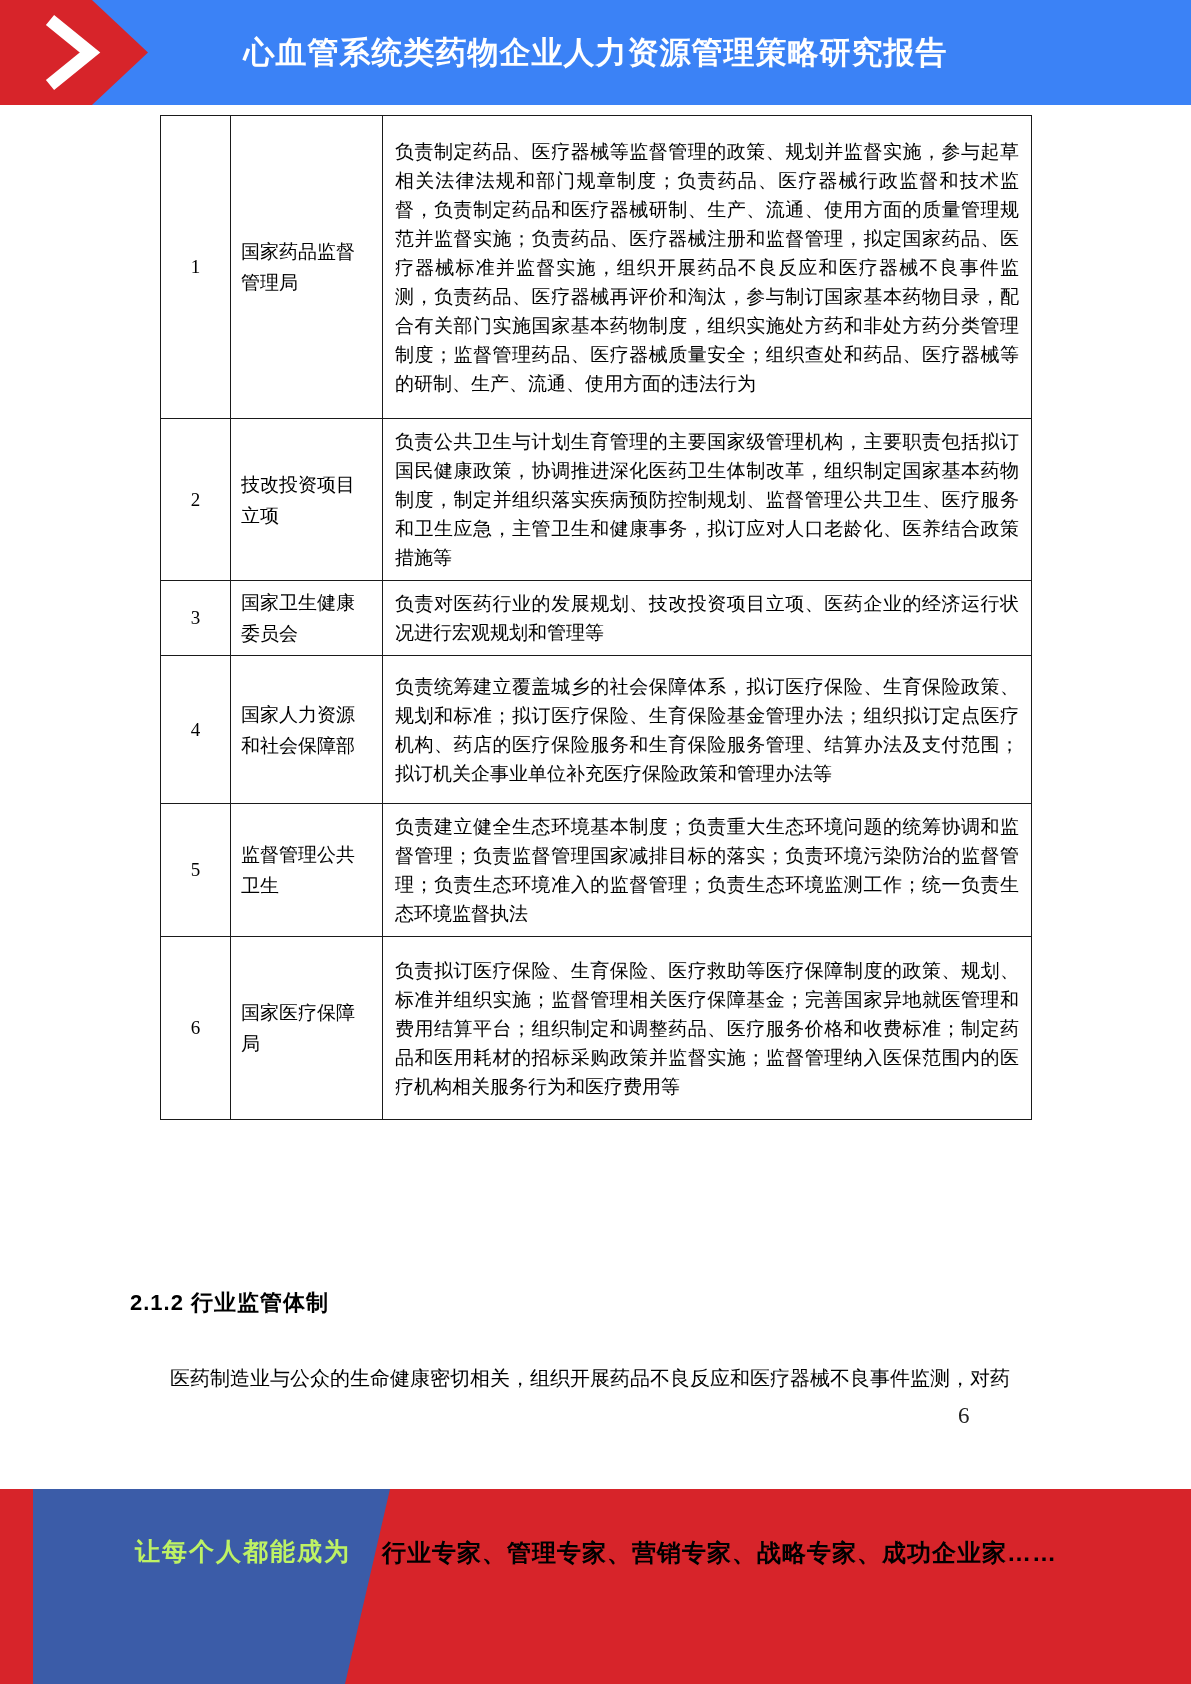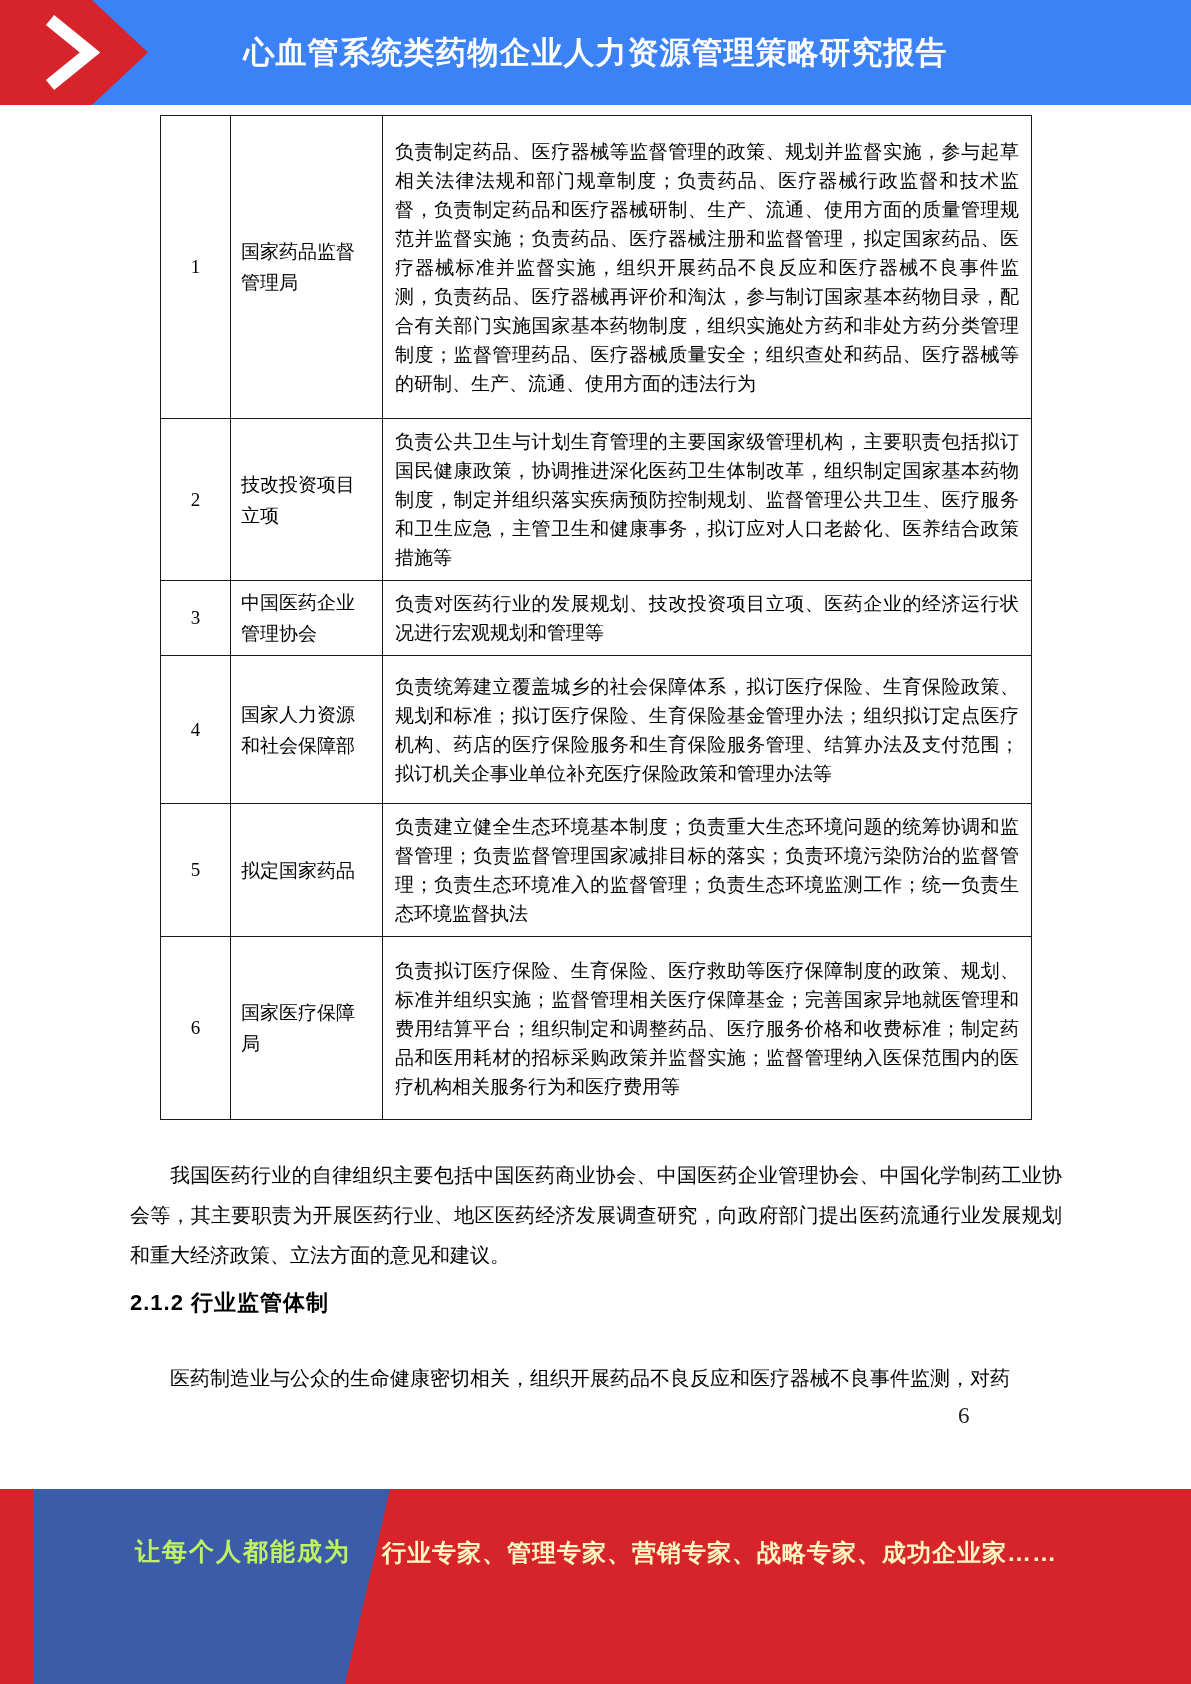--- a/index.html
+++ b/index.html
@@ -117,21 +117,21 @@
     font-family: "Liberation Sans", "DejaVu Sans", sans-serif;
     font-size: 25px;
     font-weight: bold;
     letter-spacing: 2px;
     white-space: nowrap;
   }
   .footer-right {
     position: absolute;
     left: 382px; top: 48px;
     z-index: 2;
-    color: #fef9c3;
+    color: #000000;
     font-family: "Liberation Sans", "DejaVu Sans", sans-serif;
     font-size: 24px;
     font-weight: bold;
     letter-spacing: 1px;
     white-space: nowrap;
   }
 </style>
 </head>
 <body>
 
@@ -152,42 +152,41 @@
         <td class="col-org">国家药品监督管理局</td>
         <td class="col-duty">负责制定药品、医疗器械等监督管理的政策、规划并监督实施，参与起草相关法律法规和部门规章制度；负责药品、医疗器械行政监督和技术监督，负责制定药品和医疗器械研制、生产、流通、使用方面的质量管理规范并监督实施；负责药品、医疗器械注册和监督管理，拟定国家药品、医疗器械标准并监督实施，组织开展药品不良反应和医疗器械不良事件监测，负责药品、医疗器械再评价和淘汰，参与制订国家基本药物目录，配合有关部门实施国家基本药物制度，组织实施处方药和非处方药分类管理制度；监督管理药品、医疗器械质量安全；组织查处和药品、医疗器械等的研制、生产、流通、使用方面的违法行为</td>
       </tr>
       <tr class="r1">
         <td class="col-num">2</td>
         <td class="col-org">技改投资项目立项</td>
         <td class="col-duty">负责公共卫生与计划生育管理的主要国家级管理机构，主要职责包括拟订国民健康政策，协调推进深化医药卫生体制改革，组织制定国家基本药物制度，制定并组织落实疾病预防控制规划、监督管理公共卫生、医疗服务和卫生应急，主管卫生和健康事务，拟订应对人口老龄化、医养结合政策措施等</td>
       </tr>
       <tr class="r2">
         <td class="col-num">3</td>
-        <td class="col-org">中国医药企业管理协会</td>
+        <td class="col-org">国家卫生健康委员会</td>
         <td class="col-duty">负责对医药行业的发展规划、技改投资项目立项、医药企业的经济运行状况进行宏观规划和管理等</td>
       </tr>
       <tr class="r3">
         <td class="col-num">4</td>
         <td class="col-org">国家人力资源和社会保障部</td>
         <td class="col-duty">负责统筹建立覆盖城乡的社会保障体系，拟订医疗保险、生育保险政策、规划和标准；拟订医疗保险、生育保险基金管理办法；组织拟订定点医疗机构、药店的医疗保险服务和生育保险服务管理、结算办法及支付范围；拟订机关企事业单位补充医疗保险政策和管理办法等</td>
       </tr>
       <tr class="r4">
         <td class="col-num">5</td>
-        <td class="col-org">拟定国家药品</td>
+        <td class="col-org">监督管理公共卫生</td>
         <td class="col-duty">负责建立健全生态环境基本制度；负责重大生态环境问题的统筹协调和监督管理；负责监督管理国家减排目标的落实；负责环境污染防治的监督管理；负责生态环境准入的监督管理；负责生态环境监测工作；统一负责生态环境监督执法</td>
       </tr>
       <tr class="r5">
         <td class="col-num">6</td>
         <td class="col-org">国家医疗保障局</td>
         <td class="col-duty">负责拟订医疗保险、生育保险、医疗救助等医疗保障制度的政策、规划、标准并组织实施；监督管理相关医疗保障基金；完善国家异地就医管理和费用结算平台；组织制定和调整药品、医疗服务价格和收费标准；制定药品和医用耗材的招标采购政策并监督实施；监督管理纳入医保范围内的医疗机构相关服务行为和医疗费用等</td>
       </tr>
     </tbody>
   </table>
 
-  <p class="para para-1">我国医药行业的自律组织主要包括中国医药商业协会、中国医药企业管理协会、中国化学制药工业协会等，其主要职责为开展医药行业、地区医药经济发展调查研究，向政府部门提出医药流通行业发展规划和重大经济政策、立法方面的意见和建议。</p>
 
   <h2 class="section-heading">2.1.2 行业监管体制</h2>
 
   <p class="para para-2">医药制造业与公众的生命健康密切相关，组织开展药品不良反应和医疗器械不良事件监测，对药</p>
 
   <div class="page-number">6</div>
 
   <footer class="footer">
     <div class="footer-blue"></div>
     <div class="footer-left">让每个人都能成为</div>

